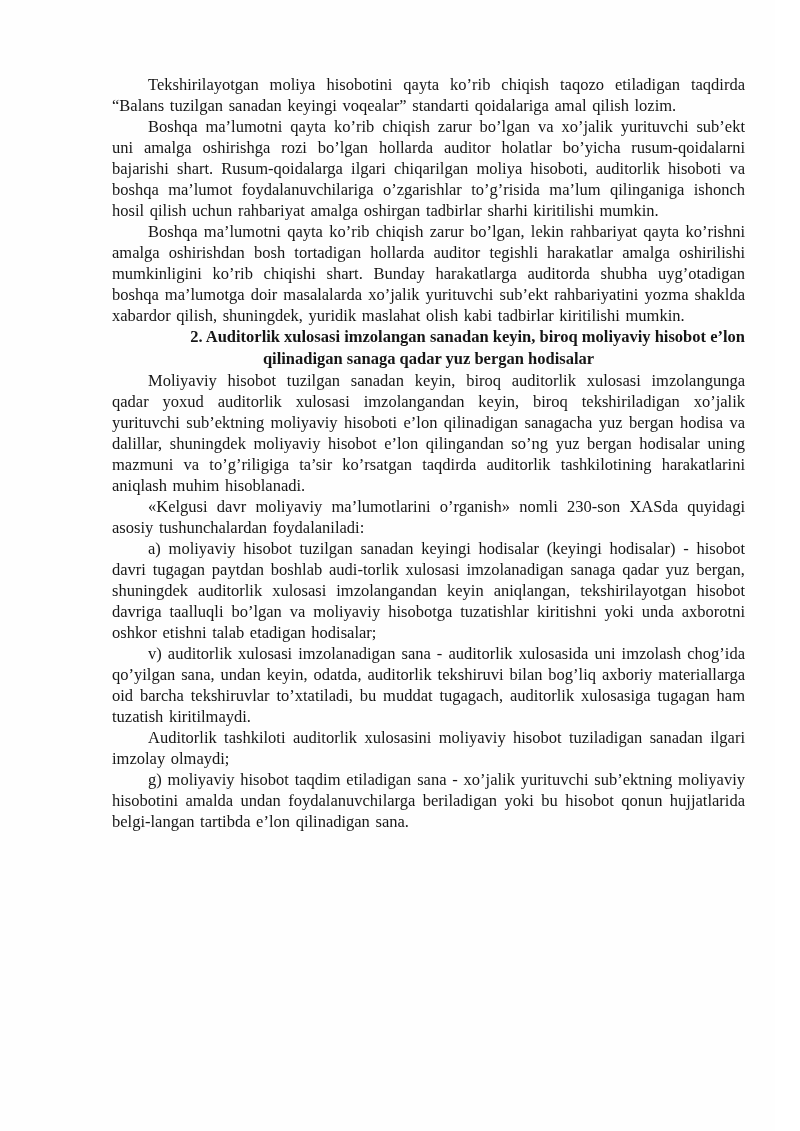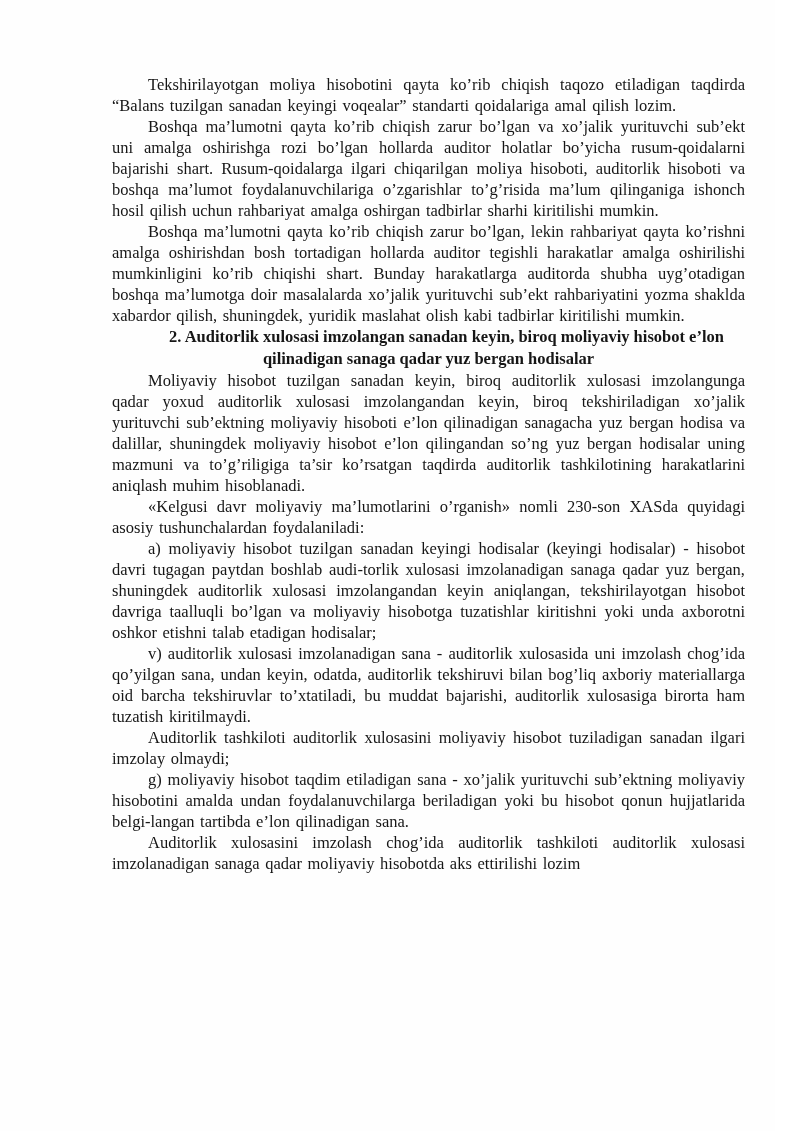--- a/index.html
+++ b/index.html
@@ -27,39 +27,38 @@
     text-align-last: left;
     word-spacing: 1.5px;
   }
   .text-block p {
     margin: 0;
     padding: 0;
     text-indent: 36px;
   }
   .section-heading {
     font-weight: bold;
-    text-align: center;
+    text-align: right;
     text-align-last: center;
     text-indent: 0;
     margin: 23px 6px 0 6px;
     font-size: 16.5px;
     line-height: 22px;
     word-spacing: 0;
   }
 </style>
 </head>
 <body>
 
 <div class="page">
   <div class="text-block">
     <p>Tekshirilayotgan moliya hisobotini qayta ko’rib chiqish taqozo etiladigan taqdirda “Balans tuzilgan sanadan keyingi voqealar” standarti qoidalariga amal qilish lozim.</p>
     <p>Boshqa ma’lumotni qayta ko’rib chiqish zarur bo’lgan va xo’jalik yurituvchi sub’ekt uni amalga oshirishga rozi bo’lgan hollarda auditor holatlar bo’yicha rusum-qoidalarni bajarishi shart. Rusum-qoidalarga ilgari chiqarilgan moliya hisoboti, auditorlik hisoboti va boshqa ma’lumot foydalanuvchilariga o’zgarishlar to’g’risida ma’lum qilinganiga ishonch hosil qilish uchun rahbariyat amalga oshirgan tadbirlar sharhi kiritilishi mumkin.</p>
     <p>Boshqa ma’lumotni qayta ko’rib chiqish zarur bo’lgan, lekin rahbariyat qayta ko’rishni amalga oshirishdan bosh tortadigan hollarda auditor tegishli harakatlar amalga oshirilishi mumkinligini ko’rib chiqishi shart. Bunday harakatlarga auditorda shubha uyg’otadigan boshqa ma’lumotga doir masalalarda xo’jalik yurituvchi sub’ekt rahbariyatini yozma shaklda xabardor qilish, shuningdek, yuridik maslahat olish kabi tadbirlar kiritilishi mumkin.</p>
     <p class="section-heading">2. Auditorlik xulosasi imzolangan sanadan keyin, biroq moliyaviy hisobot e’lon qilinadigan sanaga qadar yuz bergan hodisalar</p>
     <p>Moliyaviy hisobot tuzilgan sanadan keyin, biroq auditorlik xulosasi imzolangunga qadar yoxud auditorlik xulosasi imzolangandan keyin, biroq tekshiriladigan xo’jalik yurituvchi sub’ektning moliyaviy hisoboti e’lon qilinadigan sanagacha yuz bergan hodisa va dalillar, shuningdek moliyaviy hisobot e’lon qilingandan so’ng yuz bergan hodisalar uning mazmuni va to’g’riligiga ta’sir ko’rsatgan taqdirda auditorlik tashkilotining harakatlarini aniqlash muhim hisoblanadi.</p>
     <p>«Kelgusi davr moliyaviy ma’lumotlarini o’rganish» nomli 230-son XASda quyidagi asosiy tushunchalardan foydalaniladi:</p>
     <p>a) moliyaviy hisobot tuzilgan sanadan keyingi hodisalar (keyingi hodisalar) - hisobot davri tugagan paytdan boshlab audi-torlik xulosasi imzolanadigan sanaga qadar yuz bergan, shuningdek auditorlik xulosasi imzolangandan keyin aniqlangan, tekshirilayotgan hisobot davriga taalluqli bo’lgan va moliyaviy hisobotga tuzatishlar kiritishni yoki unda axborotni oshkor etishni talab etadigan hodisalar;</p>
-    <p>v) auditorlik xulosasi imzolanadigan sana - auditorlik xulosasida uni imzolash chog’ida qo’yilgan sana, undan keyin, odatda, auditorlik tekshiruvi bilan bog’liq axboriy materiallarga oid barcha tekshiruvlar to’xtatiladi, bu muddat bajarishi, auditorlik xulosasiga birorta ham tuzatish kiritilmaydi.</p>
+    <p>v) auditorlik xulosasi imzolanadigan sana - auditorlik xulosasida uni imzolash chog’ida qo’yilgan sana, undan keyin, odatda, auditorlik tekshiruvi bilan bog’liq axboriy materiallarga oid barcha tekshiruvlar to’xtatiladi, bu muddat tugagach, auditorlik xulosasiga tugagan ham tuzatish kiritilmaydi.</p>
     <p>Auditorlik tashkiloti auditorlik xulosasini moliyaviy hisobot tuziladigan sanadan ilgari imzolay olmaydi;</p>
     <p>g) moliyaviy hisobot taqdim etiladigan sana - xo’jalik yurituvchi sub’ektning moliyaviy hisobotini amalda undan foydalanuvchilarga beriladigan yoki bu hisobot qonun hujjatlarida belgi-langan tartibda e’lon qilinadigan sana.</p>
-    <p>Auditorlik xulosasini imzolash chog’ida auditorlik tashkiloti auditorlik xulosasi imzolanadigan sanaga qadar moliyaviy hisobotda aks ettirilishi lozim</p>
   </div>
 </div>
 
 </body></html>

